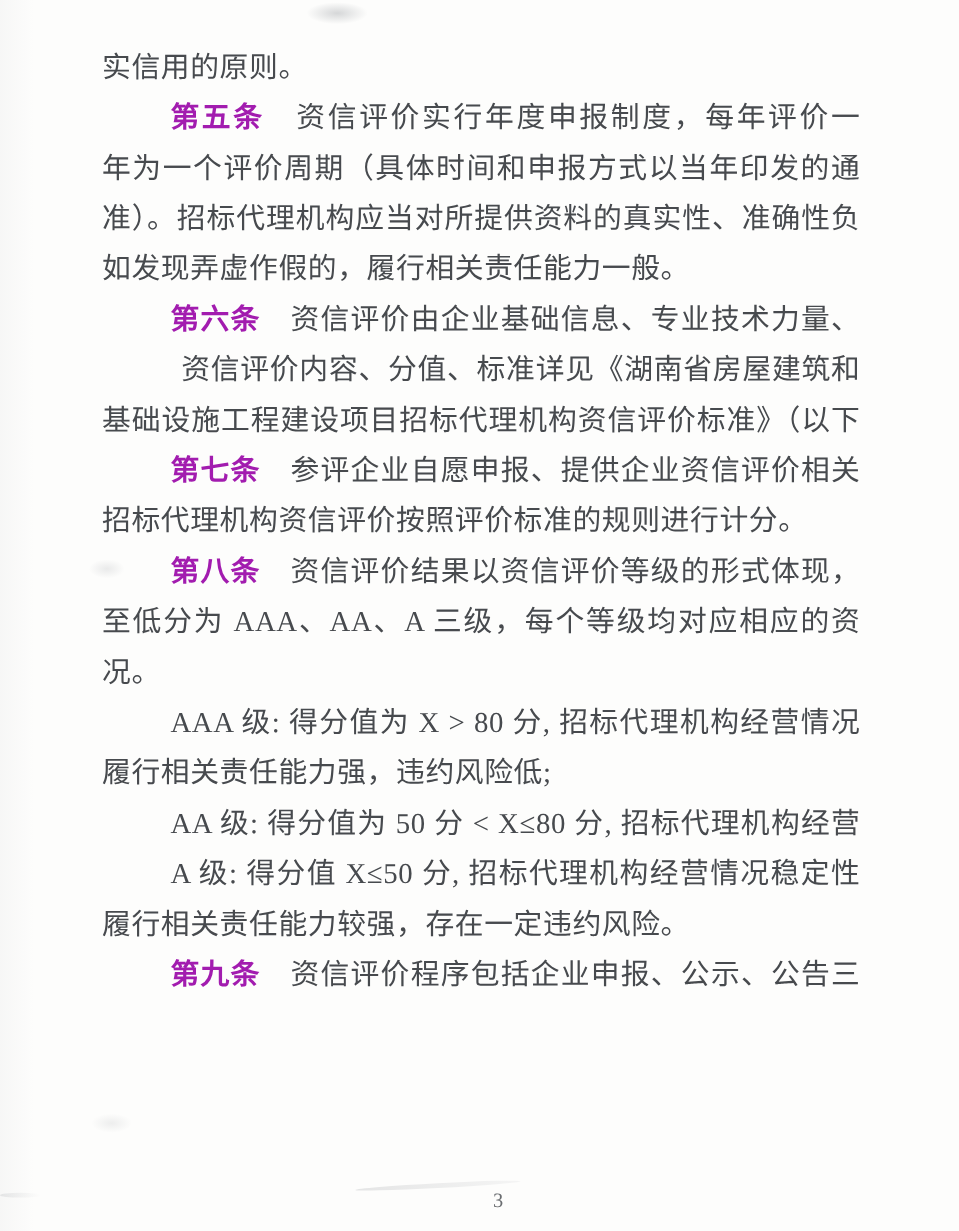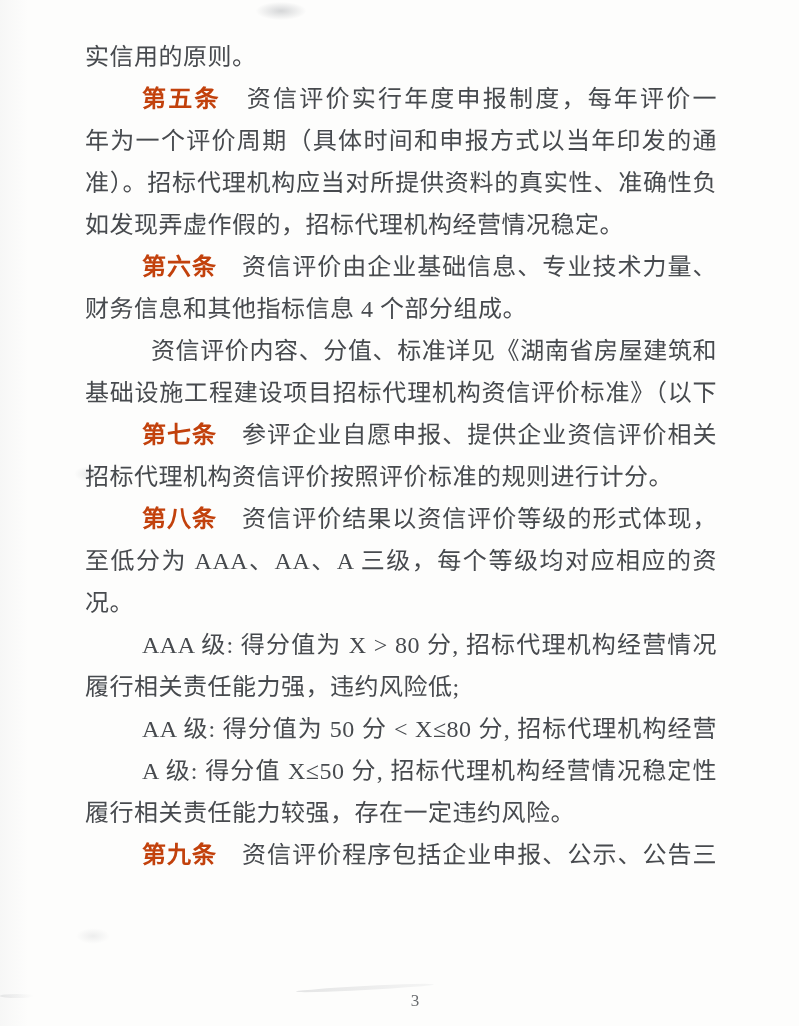--- a/index.html
+++ b/index.html
@@ -43,21 +43,21 @@
     color: #474a4e;
     text-align: justify;
     overflow: hidden;
     white-space: normal;
   }
   .line.just { text-align-last: justify; }
   .line.indent { padding-left: 57px; }
   .line.indent2 { padding-left: 66px; }
   .art {
     font-weight: bold;
-    color: #c2410c;
+    color: #a21caf;
   }
   .page-number {
     position: absolute;
     left: 0;
     right: 0;
     top: 991px;
     text-align: center;
     font-size: 17px;
     color: #6a6d70;
     letter-spacing: 1px;
@@ -99,24 +99,23 @@
   <div class="artifact footer-streak"></div>
   <div class="artifact footer-streak-left"></div>
 
   <div class="content">
 
     <div class="line"><span>实信用的原则。</span></div>
 
     <div class="line indent just"><span class="art">第五条</span><span>　资信评价实行年度申报制度，每年评价一次，一</span></div>
     <div class="line just"><span>年为一个评价周期（具体时间和申报方式以当年印发的通知为</span></div>
     <div class="line just"><span>准）。招标代理机构应当对所提供资料的真实性、准确性负责，</span></div>
-    <div class="line"><span>如发现弄虚作假的，招标代理机构经营情况稳定。</span></div>
+    <div class="line"><span>如发现弄虚作假的，履行相关责任能力一般。</span></div>
 
     <div class="line indent just"><span class="art">第六条</span><span>　资信评价由企业基础信息、专业技术力量、企业</span></div>
-    <div class="line"><span>财务信息和其他指标信息 4 个部分组成。</span></div>
 
     <div class="line indent2 just"><span>资信评价内容、分值、标准详见《湖南省房屋建筑和市政</span></div>
     <div class="line just"><span>基础设施工程建设项目招标代理机构资信评价标准》（以下简称</span></div>
 
     <div class="line indent just"><span class="art">第七条</span><span>　参评企业自愿申报、提供企业资信评价相关材料，</span></div>
     <div class="line"><span>招标代理机构资信评价按照评价标准的规则进行计分。</span></div>
 
     <div class="line indent just"><span class="art">第八条</span><span>　资信评价结果以资信评价等级的形式体现，由高</span></div>
     <div class="line just"><span>至低分为 AAA、AA、A 三级，每个等级均对应相应的资信状</span></div>
     <div class="line"><span>况。</span></div>

